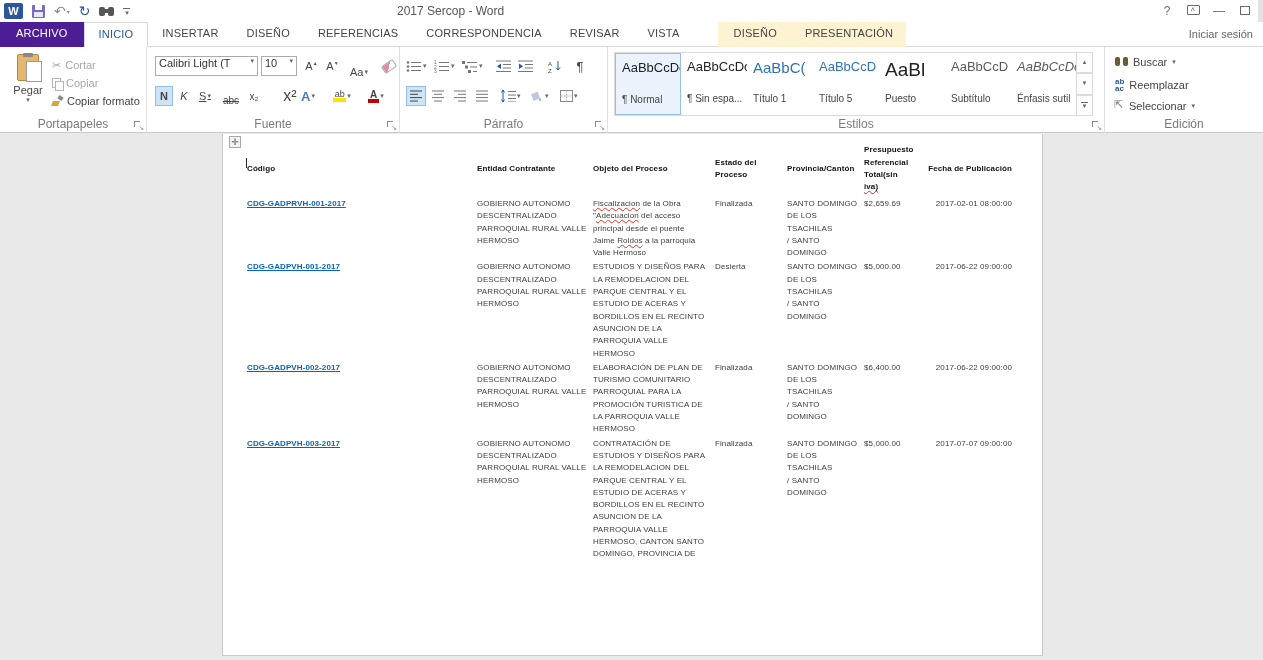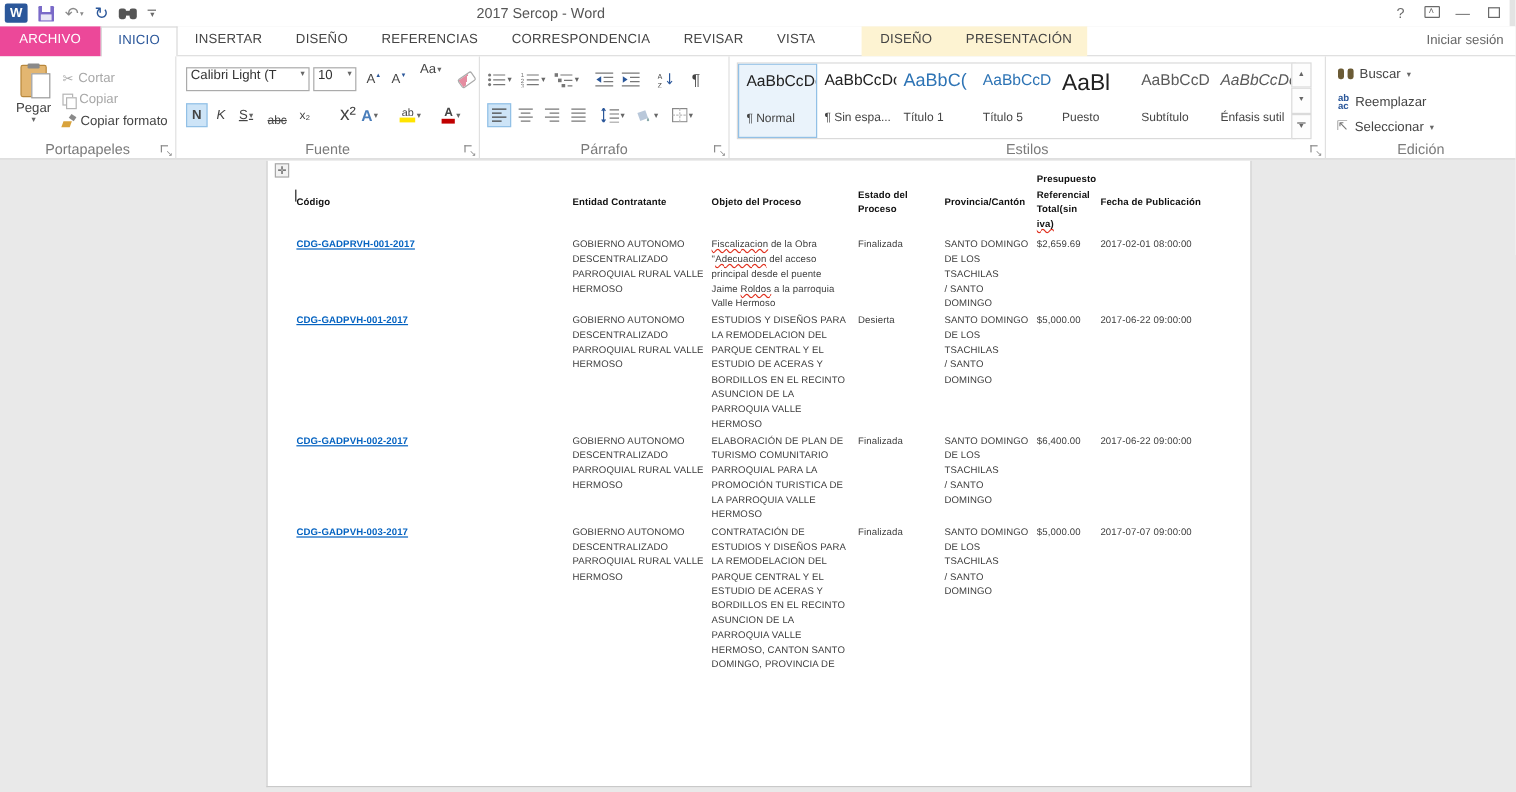--- a/index.html
+++ b/index.html
@@ -36,21 +36,21 @@
   .restore { position:relative; display:inline-block; width:10px; height:9px; }
   .restore::before { content:""; position:absolute; right:0; top:0; width:8px; height:7px; border:1px solid #6a6a6a; }
   .restore::after { content:""; position:absolute; left:0; bottom:0; width:8px; height:7px; border:1px solid #6a6a6a; background:#fff; }
   .close-sliver { width:5px; height:22px; background:#E3E3E3; }
 
   
   #tabrow { position:absolute; left:0; top:22px; width:1263px; height:25px; background:#fff; border-bottom:1px solid #D9D9D9; }
   .ctx-block-tabs { position:absolute; left:718px; top:0; width:188px; height:25px; background:#FDF3D2; }
   #tabs { position:absolute; left:0; top:0; height:25px; display:flex; align-items:stretch; }
   .tab { padding:5px 14px 0 14px; font-size:11px; color:#444; letter-spacing:0.2px; white-space:nowrap; }
-  .tab.file { background:#ec4899; color:#fff; padding:5px 16px 0 16px; }
+  .tab.file { background:#4c1d95; color:#fff; padding:5px 16px 0 16px; }
   .tab.active { background:#fff; color:#2B579A; border:1px solid #D9D9D9; border-bottom:1px solid #fff; margin-bottom:-1px; }
   .tab.ctx { position:relative; z-index:2; }
   #signin { position:absolute; right:10px; top:6px; font-size:11px; color:#666; }
 
   
   #ribbon { position:absolute; left:0; top:47px; width:1263px; height:86px; background:#fff; border-bottom:1px solid #CBCBCB; }
   .grp { position:absolute; top:0; height:86px; border-right:1px solid #E0E0E0; }
   .grp-label { position:absolute; bottom:2px; left:0; width:100%; text-align:center; font-size:12px; color:#7a7a7a; }
   .launcher { position:absolute; right:3px; bottom:3px; width:9px; height:9px; }
   .launcher::before { content:""; position:absolute; left:0; top:0; width:5px; height:5px; border-left:1px solid #8a8a8a; border-top:1px solid #8a8a8a; }
@@ -125,21 +125,21 @@
   #canvas { position:absolute; left:0; top:133px; width:1263px; height:527px; background:#E9E9E9; }
   #page { position:absolute; left:222px; top:1px; width:821px; height:522px; background:#fff; border:1px solid #C9C9C9; border-top:none; }
   #table-handle { position:absolute; left:6px; top:2px; width:12px; height:12px; border:1px solid #A8A8A8; background:#F2F2F2; color:#555; font-size:9px; line-height:10px; text-align:center; }
   #caret { position:absolute; left:23px; top:24px; width:1px; height:10px; background:#222; }
   #doctable { position:absolute; left:24px; top:8px; border-collapse:collapse; table-layout:fixed; }
   #doctable th, #doctable td { font-size:8px; line-height:12.3px; text-align:left; vertical-align:top; padding:0; letter-spacing:0.1px; color:#3d3d3d; font-weight:normal; }
   #doctable th { font-weight:bold; color:#111; vertical-align:middle; height:54px; }
   #doctable td { padding-top:2px; }
   #doctable .c0 { width:230px; } #doctable .c1 { width:116px; } #doctable .c2 { width:122px; }
   #doctable .c3 { width:72px; }  #doctable .c4 { width:77px; }  #doctable .c5 { width:53px; }
-  #doctable .c6 { width:95px; }
+  #doctable .c6 { width:95px;text-align:right; }
   .link { color:#0563C1; font-weight:bold; text-decoration:underline; }
   .sq { text-decoration:underline; text-decoration-style:wavy; text-decoration-color:#E0301E; text-decoration-thickness:1px; text-underline-offset:1px; }
 </style>
 </head>
 <body>
 
 <div id="titlebar">
   <div class="qat">
     <span class="word-logo"></span>
     <span class="floppy"></span>
@@ -218,21 +218,21 @@
     <div class="combo" style="left:114px; top:9px; width:36px;">
         <span>10</span>
         <span class="dd">▾</span>
       </div>
     <div class="fbtn" style="left:155px; top:9px; width:19px;">
         <span class="a-up">A</span>
       </div>
     <div class="fbtn" style="left:176px; top:9px; width:19px;">
         <span class="a-dn">A</span>
       </div>
-    <div class="fbtn" style="left:199px; top:1px; width:26px;">
+    <div class="fbtn" style="left:199px; top:15px; width:26px;">
         <span>Aa</span>
         <span class="dd">▾</span>
       </div>
     <div class="fbtn" style="left:232px; top:9px; width:20px;">
         <span class="eraser"></span>
       </div>
 
     <div class="fbtn active" style="left:8px; top:39px; width:18px; font-weight:bold;">
         <span>N</span>
       </div>

